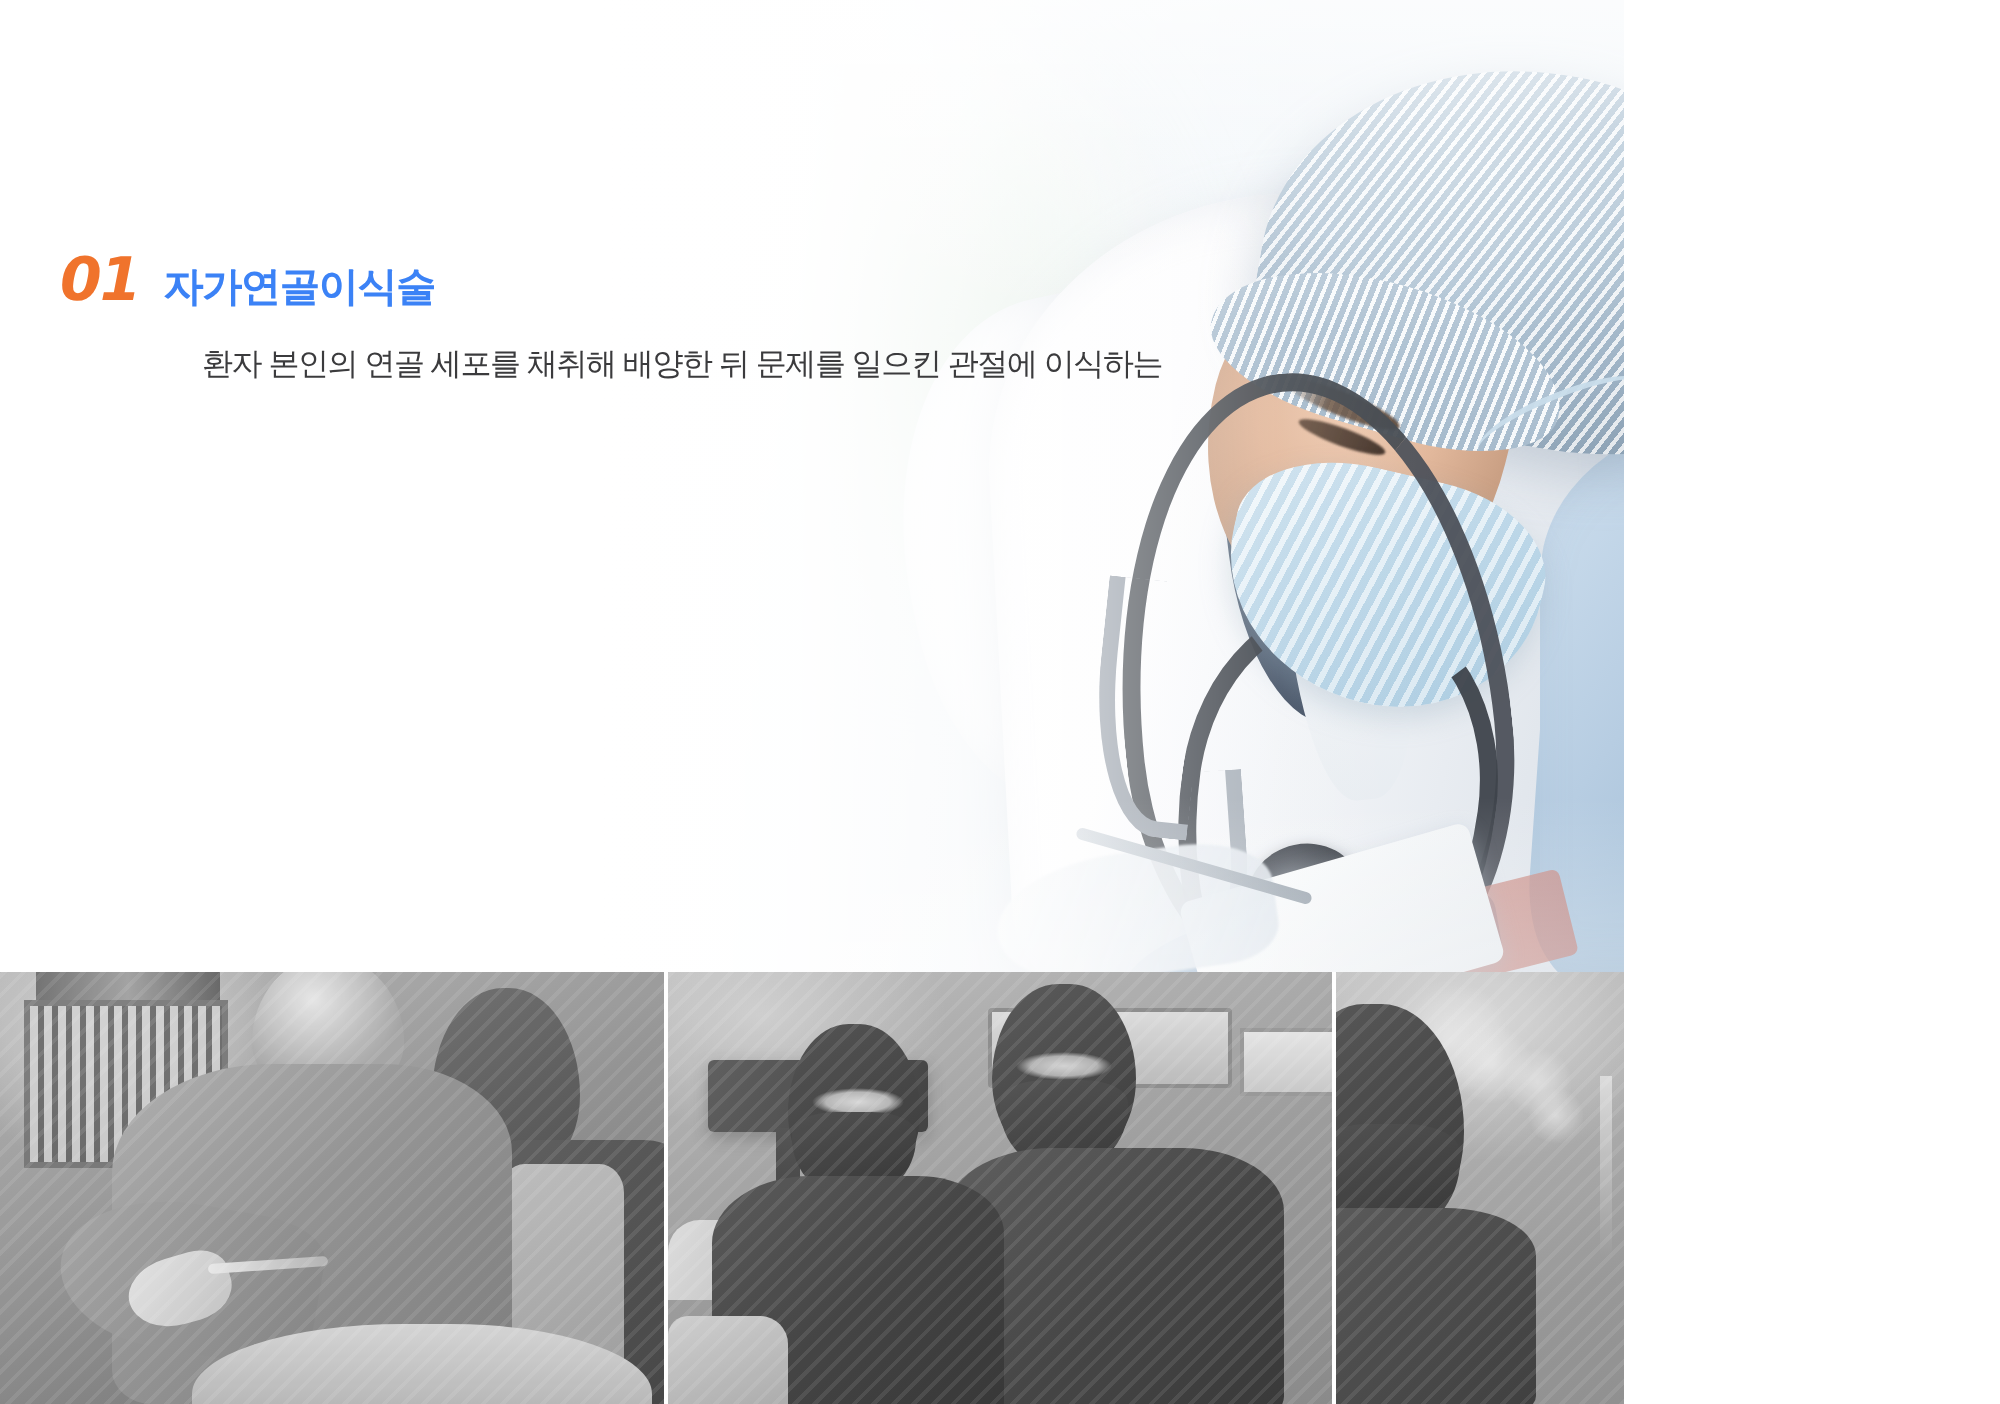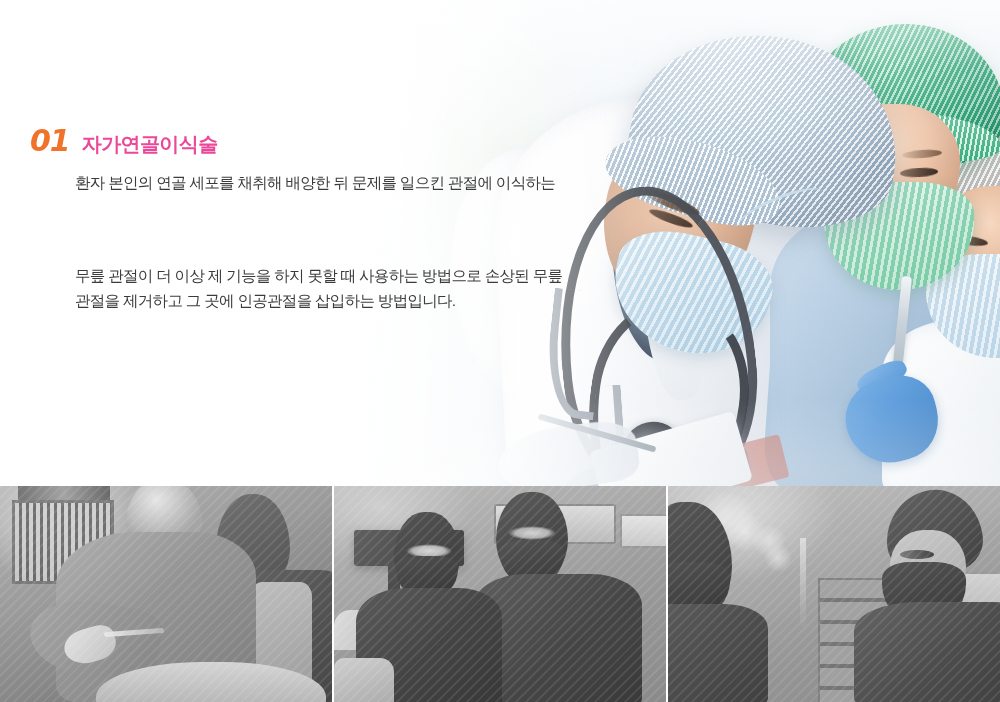--- a/index.html
+++ b/index.html
@@ -8,21 +8,21 @@
     padding: 0;
     background: #ffffff;
   }
   body {
     font-family: "Liberation Sans", "DejaVu Sans", sans-serif;
     -webkit-font-smoothing: antialiased;
   }
 
   #page {
     position: relative;
-    width: 1000px;
+    width: 812px;
     height: 702px;
     overflow: hidden;
     background: #ffffff;
   }
 
   
   .hero {
     position: absolute;
     left: 0; top: 0;
     width: 1000px;
@@ -468,27 +468,27 @@
     font-size: 30px;
     font-weight: 700;
     font-style: italic;
     color: #f0732c;
     letter-spacing: -1px;
     line-height: 1;
   }
   .item-title {
     font-size: 20px;
     font-weight: 700;
-    color: #ec4899;
+    color: #3b82f6;
     letter-spacing: -0.6px;
     line-height: 1;
   }
   .item-body {
     margin-top: 14px;
-    margin-left: 45px;
+    margin-left: 71px;
     font-size: 15.5px;
     font-weight: 500;
     color: #3b3b3d;
     line-height: 1.62;
     letter-spacing: -0.7px;
     white-space: nowrap;
   }
   .item-body span { display: block; }
 
   
@@ -892,24 +892,20 @@
         <div class="item-head">
           <div class="item-num">01</div>
           <div class="item-title">자가연골이식술</div>
         </div>
         <div class="item-body">
           <span>환자 본인의 연골 세포를 채취해 배양한 뒤 문제를 일으킨 관절에 이식하는</span>
         </div>
       </div>
 
       <div class="item item-02">
-        <div class="item-body">
-          <span>무릎 관절이 더 이상 제 기능을 하지 못할 때 사용하는 방법으로 손상된 무릎</span>
-          <span>관절을 제거하고 그 곳에 인공관절을 삽입하는 방법입니다.</span>
-        </div>
       </div>
 
     </div>
   </div>
 
   <div class="strip">
 
     <div class="panel p1">
       <div class="panel-img">
         <div class="p1-frame"></div>

